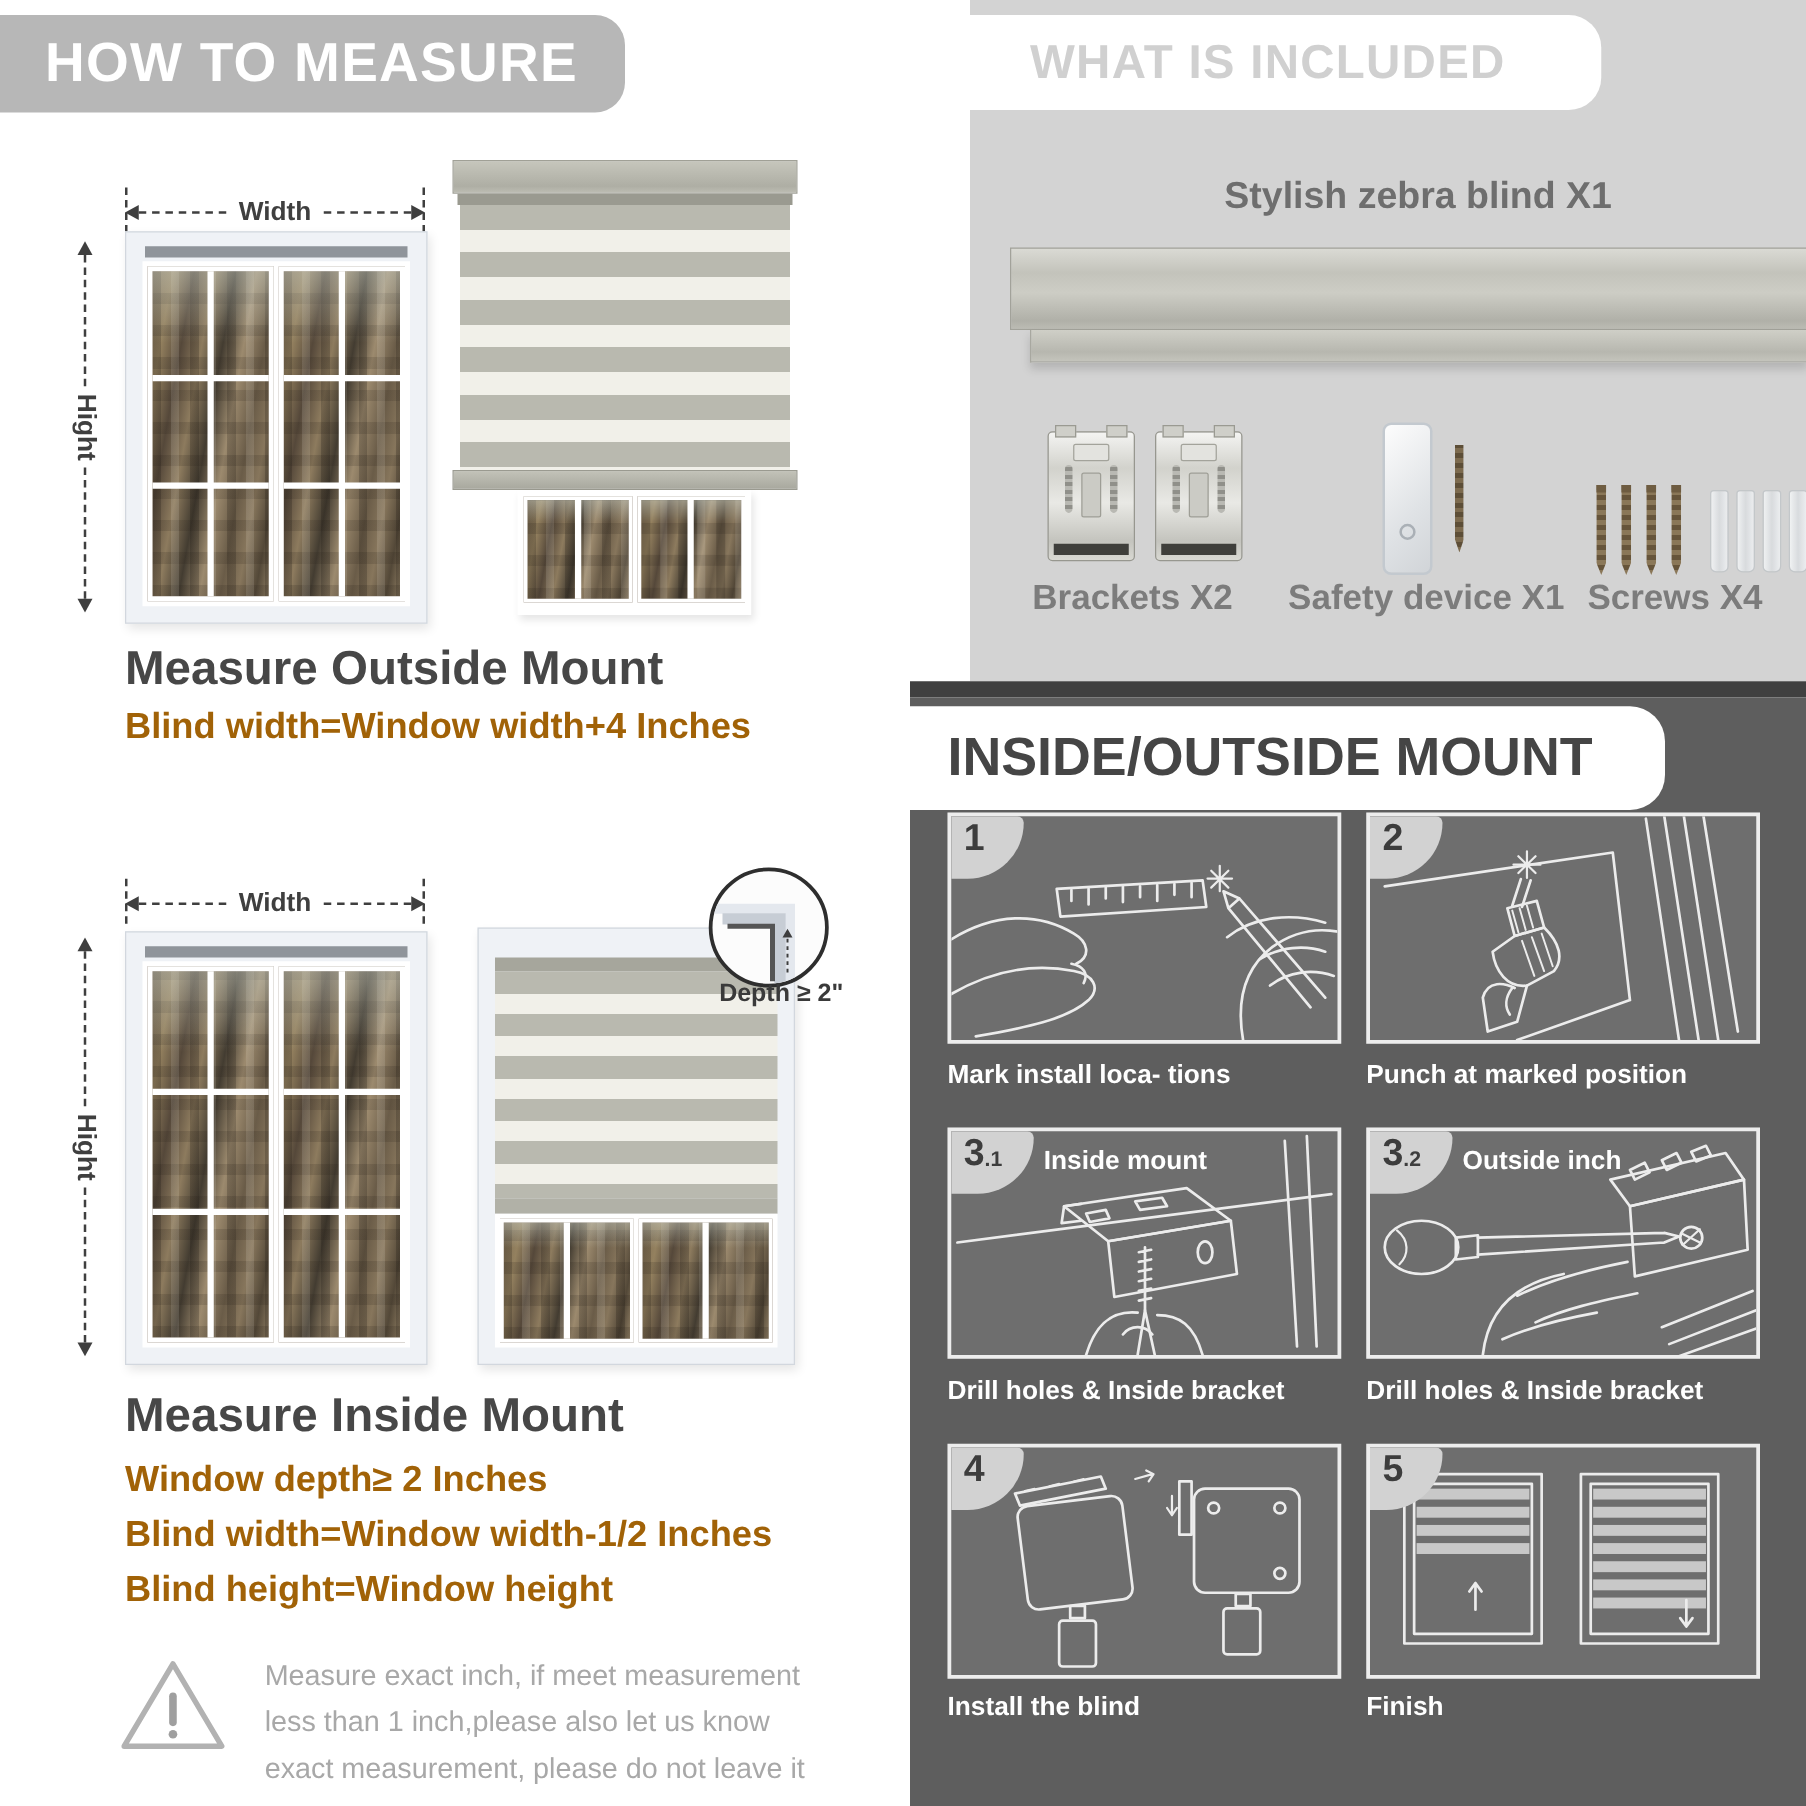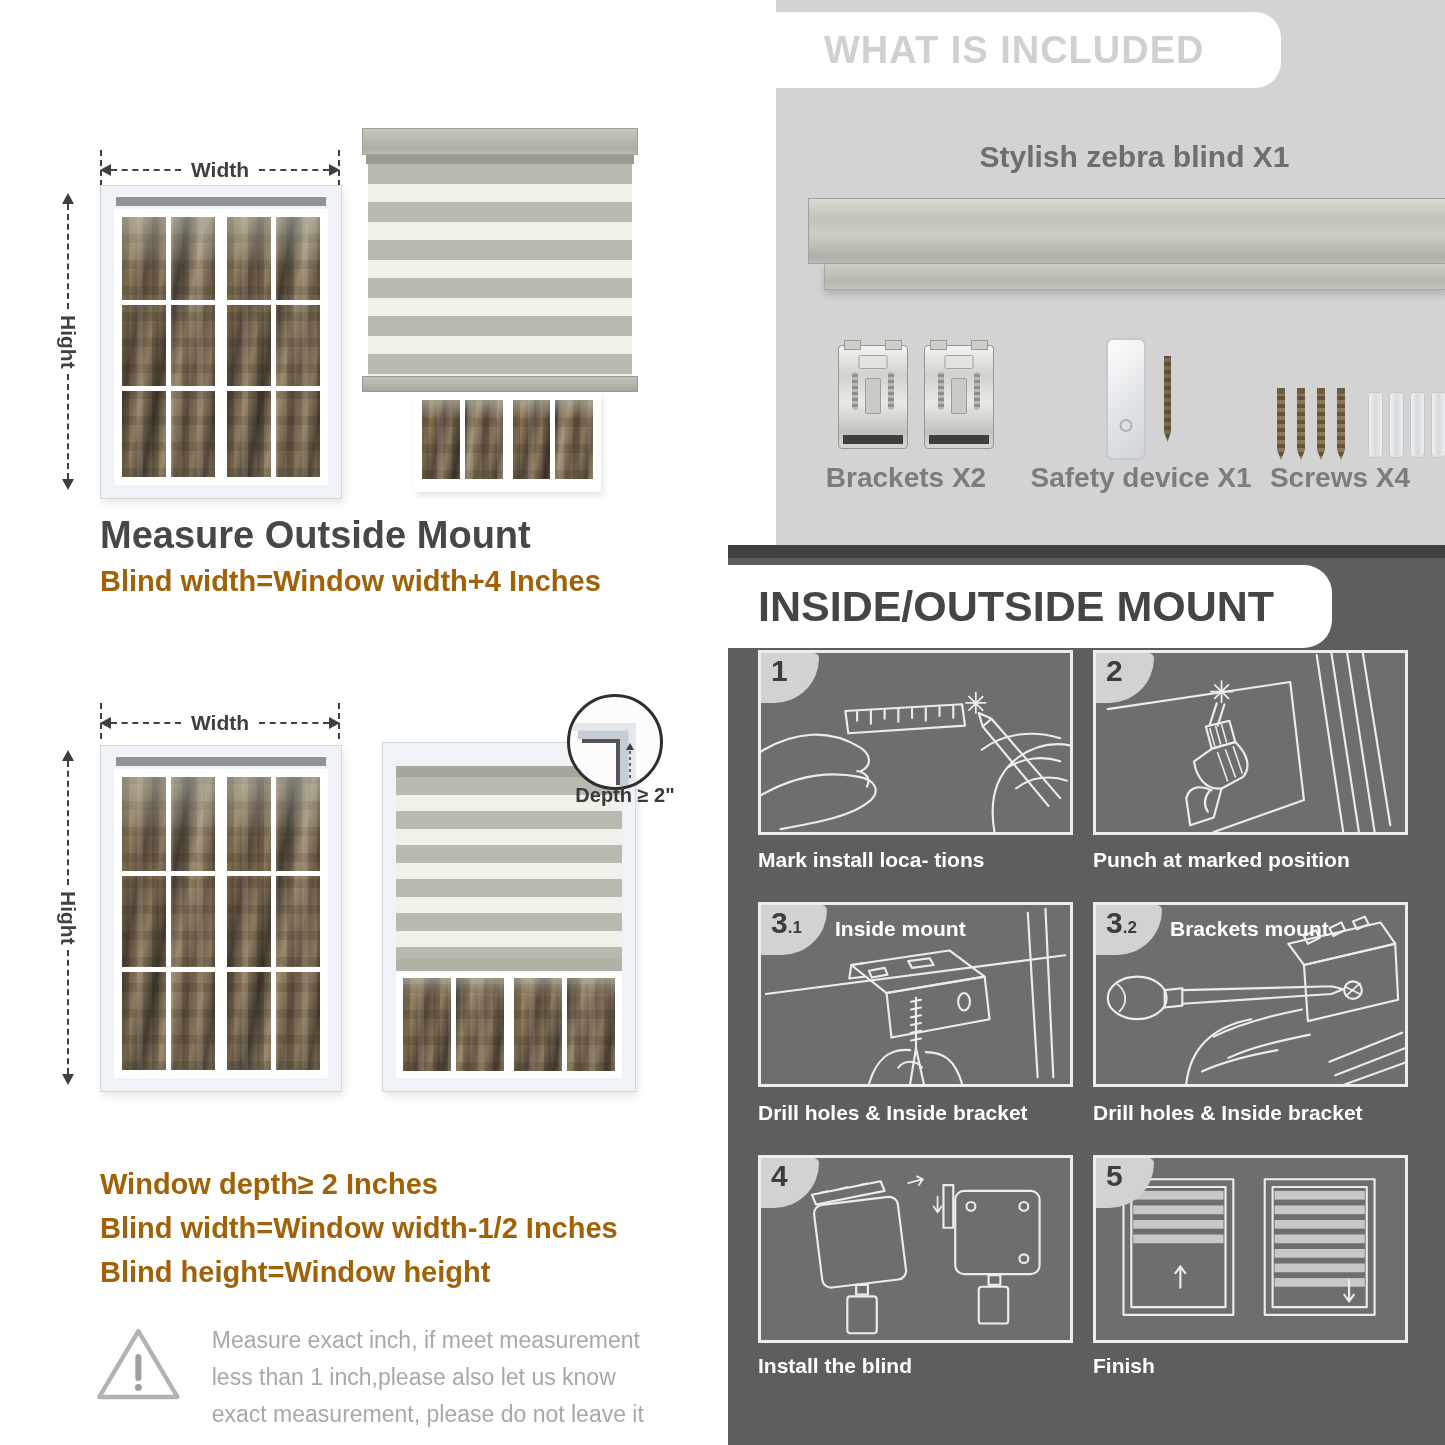--- a/index.html
+++ b/index.html
@@ -141,20 +141,23 @@
   .p-title{position:absolute;left:74px;top:12px;font-weight:bold;font-size:21px;color:#ffffff;z-index:2;}
   .caption{position:absolute;font-weight:bold;font-size:21px;color:#ffffff;}
 
   .art-stroke{stroke:#ececec;fill:none;stroke-width:2.2;stroke-linecap:round;stroke-linejoin:round;}
 </style>
 </head>
 <body>
 
 <div id="page">
 
+  <div class="banner-left">
+    <span>HOW TO MEASURE</span>
+  </div>
 
   <div class="warrow" style="left:100px;top:159px;width:240px;">
     <div class="seg"></div>
     <div class="lbl">Width</div>
     <div class="seg"></div>
   </div>
   <div class="tickv" style="left:100px;top:150px;height:36px;"></div>
   <div class="tickv" style="left:338px;top:150px;height:36px;"></div>
 
   <div class="varrow" style="left:57px;top:193px;height:297px;">
@@ -247,20 +250,21 @@
     <svg viewBox="0 0 90 90">
       <path d="M0,30 L62,30 L62,90" stroke="#e4e8ee" stroke-width="8" fill="none"></path>
       <path d="M8,38 L54,38 L54,90" stroke="#c7cdd5" stroke-width="9" fill="none"></path>
       <path d="M12,44 L48,44 L48,88" stroke="#555555" stroke-width="4" fill="none"></path>
       <path d="M60,48 L60,84" stroke="#3e3e3e" stroke-width="1.6" stroke-dasharray="3,3" fill="none"></path>
       <path d="M60,46 l-4,7 l8,0 Z" fill="#3e3e3e"></path>
     </svg>
   </div>
   <div class="depth-lbl">Depth ≥ 2"</div>
 
+  <div class="h-measure" style="top:1112px;">Measure Inside Mount</div>
   <div class="f-line" style="top:1168px;">Window depth≥ 2 Inches</div>
   <div class="f-line" style="top:1212px;">Blind width=Window width-1/2 Inches</div>
   <div class="f-line" style="top:1256px;">Blind height=Window height</div>
 
   <div class="warn">
     <svg width="90" height="84" viewBox="0 0 100 92">
       <path d="M50 8 L95 84 L5 84 Z" fill="none" stroke="#b2b2b2" stroke-width="5" stroke-linejoin="round"></path>
       <path d="M50 38 L50 62" stroke="#9f9f9f" stroke-width="7" stroke-linecap="round" fill="none"></path>
       <circle cx="50" cy="73" r="4" fill="#9f9f9f"></circle>
     </svg>
@@ -387,21 +391,21 @@
         </g>
       </svg>
     </div>
     <div class="caption" style="left:30px;top:543px;">Drill holes &amp;  Inside bracket</div>
 
     <div class="panel" style="left:365px;top:344px;">
       <div class="badge wide">
         <span class="num">3</span>
         <span class="sub">.2</span>
       </div>
-      <div class="p-title">Brackets mount</div>
+      <div class="p-title">Outside inch</div>
       <svg viewBox="0 0 315 185" preserveAspectRatio="none">
         <g class="art-stroke">
           <path d="M212,32 l12,-6 l4,8 l-12,6 Z M238,24 l12,-6 l4,8 l-12,6 Z M262,17 l12,-5 l4,8 l-12,5 Z"></path>
           <path d="M196,40 L290,18 L305,40 L212,62 Z"></path>
           <path d="M212,62 L305,40 L308,98 L216,120 Z"></path>
           <circle cx="262" cy="88" r="9"></circle>
           <path d="M255,85 l14,7 M269,81 l-14,13" stroke-width="1.8"></path>
           <ellipse cx="42" cy="96" rx="30" ry="22"></ellipse>
           <path d="M22,82 C32,90 32,102 24,110" stroke-width="1.8"></path>
           <path d="M70,88 L88,86 L88,104 L70,106 Z"></path>

